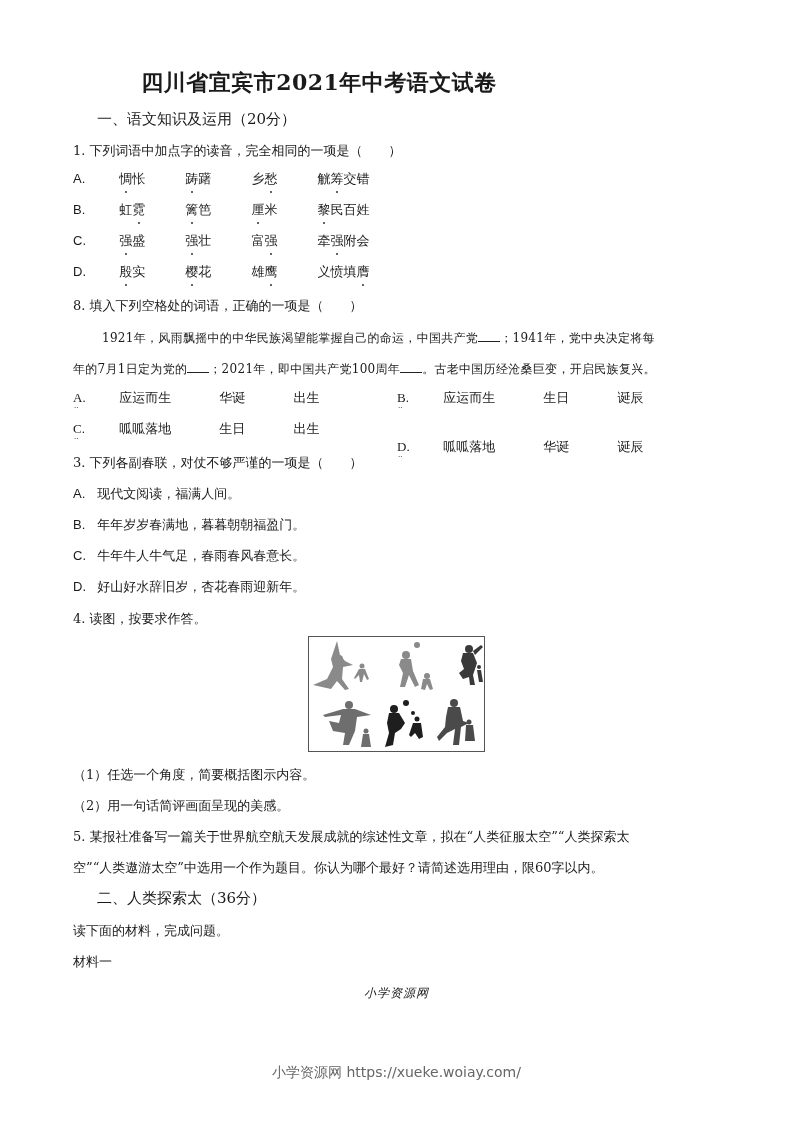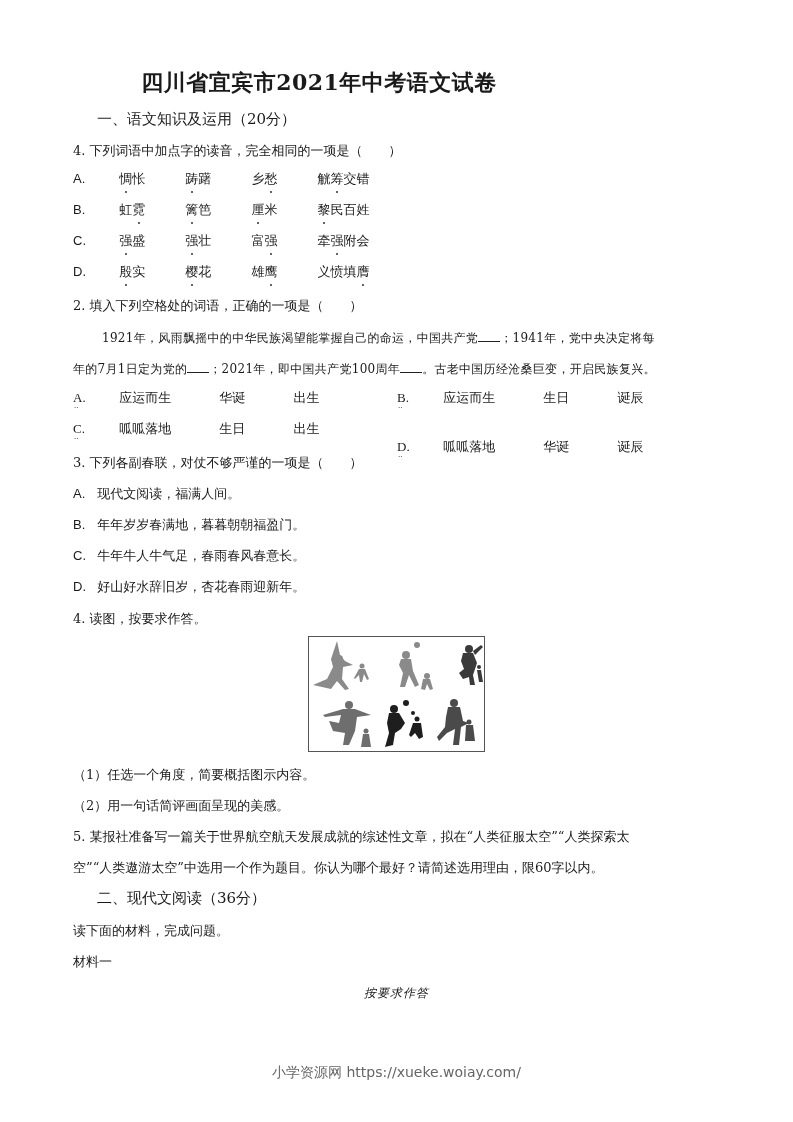--- a/index.html
+++ b/index.html
@@ -23,21 +23,21 @@
   .footer { left: 0; width: 793px; text-align: center; top: 1064px; font-size: 14px; color: #666; font-family: "DejaVu Sans", sans-serif; }
   .subtitle { left: 0; width: 793px; text-align: center; top: 985px; font-size: 12px; font-style: italic; letter-spacing: 1px; }
 </style>
 </head>
 <body>
 
 <div class="abs title">四川省宜宾市2021年中考语文试卷</div>
 
 <div class="abs section" style="top:110px">一、语文知识及运用（20分）</div>
 
-<div class="abs q" style="top:142px">4. 下列词语中加点字的读音，完全相同的一项是（　　）</div>
+<div class="abs q" style="top:142px">1. 下列词语中加点字的读音，完全相同的一项是（　　）</div>
 
 <div class="abs opt" style="top:170px">
   <span class="letter">A.</span>
   <span class="w"><span class="dot">惆</span>怅</span>
   <span class="w"><span class="dot">踌</span>躇</span>
   <span class="w">乡<span class="dot">愁</span></span>
   <span class="w">觥<span class="dot">筹</span>交错</span>
 </div>
 <div class="abs opt" style="top:201px">
   <span class="letter">B.</span>
@@ -54,21 +54,21 @@
   <span class="w">牵<span class="dot">强</span>附会</span>
 </div>
 <div class="abs opt" style="top:263px">
   <span class="letter">D.</span>
   <span class="w"><span class="dot">殷</span>实</span>
   <span class="w"><span class="dot">樱</span>花</span>
   <span class="w">雄<span class="dot">鹰</span></span>
   <span class="w">义愤填<span class="dot">膺</span></span>
 </div>
 
-<div class="abs q" style="top:297px">2. 填入下列空格处的词语，正确的一项是（　　）</div>
+<div class="abs q" style="top:297px">8. 填入下列空格处的词语，正确的一项是（　　）</div>
 
 <div class="abs para" style="top:329px; left:102px">
   <span>1921年，风雨飘摇中的中华民族渴望能掌握自己的命运，中国共产党</span><span class="blank"></span><span>；1941年，党中央决定将每</span>
 </div>
 <div class="abs para" style="top:360px; left:73px">
   <span>年的7月1日定为党的</span><span class="blank"></span><span>；2021年，即中国共产党100周年</span><span class="blank"></span><span>。古老中国历经沧桑巨变，开启民族复兴。</span>
 </div>
 
 <div class="abs opt optd" style="top:389px; left:73px">
   <span class="letter">A.</span>
@@ -155,18 +155,18 @@
     </g>
   </svg>
 </div>
 
 <div class="abs q" style="top:766px">（1）任选一个角度，简要概括图示内容。</div>
 <div class="abs q" style="top:797px">（2）用一句话简评画面呈现的美感。</div>
 
 <div class="abs q" style="top:828px">5. 某报社准备写一篇关于世界航空航天发展成就的综述性文章，拟在“人类征服太空”“人类探索太</div>
 <div class="abs q" style="top:859px">空”“人类遨游太空”中选用一个作为题目。你认为哪个最好？请简述选用理由，限60字以内。</div>
 
-<div class="abs section" style="top:889px">二、现代文阅读（36分）</div>
+<div class="abs section" style="top:889px">二、人类探索太（36分）</div>
 <div class="abs q" style="top:922px">读下面的材料，完成问题。</div>
 <div class="abs q" style="top:953px">材料一</div>
-<div class="abs subtitle">按要求作答</div>
+<div class="abs subtitle">小学资源网</div>
 
 <div class="abs footer">小学资源网 https://xueke.woiay.com/</div>
 
 </body></html>

